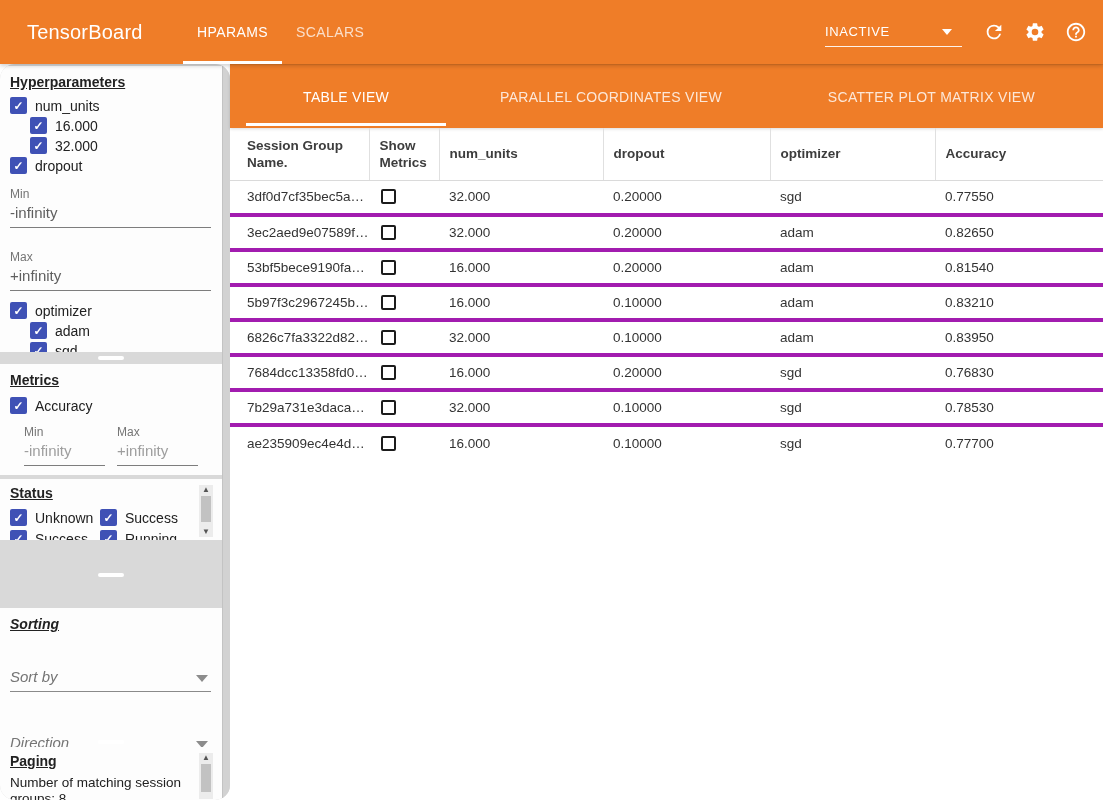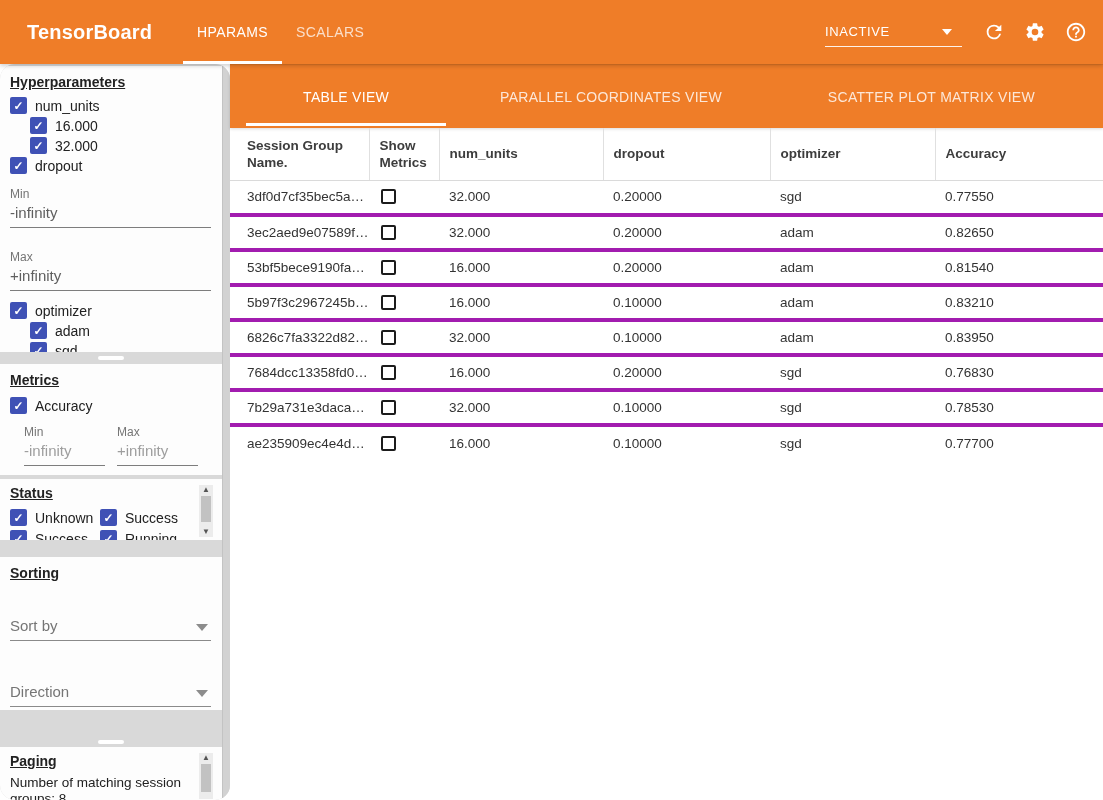--- a/index.html
+++ b/index.html
@@ -3,21 +3,21 @@
 <meta charset="utf-8">
 <style>
   * { margin:0; padding:0; box-sizing:border-box; }
   html,body { width:1103px; height:800px; overflow:hidden;
     font-family:"Liberation Sans", sans-serif; background:#fff; }
 
   
   .top-header { position:absolute; left:0; top:0; width:1103px; height:64px;
     background:#ef7d28; display:flex; align-items:center; z-index:30;
     box-shadow:0 2px 4px rgba(0,0,0,0.18); }
-  .logo { color:#fff; font-size:20px; font-weight:700; margin-left:27px; letter-spacing:0.2px; }
+  .logo { color:#fff; font-size:20px; font-weight:400; margin-left:27px; letter-spacing:0.2px; }
   .nav-tabs { position:absolute; left:183px; top:0; height:64px; display:flex; }
   .nav-tab { height:64px; display:flex; align-items:center; padding:0 14px;
     color:rgba(255,255,255,0.75); font-size:14px; letter-spacing:0.4px; cursor:pointer; }
   .nav-tab.active { color:#fff; box-shadow:inset 0 -3px 0 #fff; }
   .header-right { position:absolute; right:16px; top:0; height:64px; display:flex; align-items:center; }
   .run-select { width:137px; height:30px; position:relative;
     border-bottom:1px solid rgba(255,255,255,0.9); display:flex; align-items:center; cursor:pointer; }
   .run-select .val { color:#fff; font-size:13px; letter-spacing:0.6px; }
   .tri-down-white { position:absolute; right:10px; top:12px; width:0; height:0;
     border-left:5px solid transparent; border-right:5px solid transparent;
@@ -28,21 +28,21 @@
 
   
   .sidebar { position:absolute; left:0; top:64px; width:230px; height:736px;
     background:#d9d9d9; overflow:hidden;border-radius:15px; }
   .gutter { position:absolute; right:0; top:0; bottom:0; width:8px;
     background:#d2d2d2; border-left:1px solid #c3c3c3; }
   .panel { position:absolute; left:0; width:222px; background:#fdfdfd; overflow:hidden; }
   .p-hparams  { top:2px;   height:286px; padding:8px 10px; }
   .p-metrics  { top:300px; height:111px; padding:8px 10px; }
   .p-status   { top:415px; height:61px;  padding:6px 10px; }
-  .p-sorting  { top:493px; height:153px; padding:8px 10px; }
+  .p-sorting  { top:544px; height:153px; padding:8px 10px;font-style:italic; }
   .p-paging   { top:683px; height:53px;  padding:6px 10px 0; }
   .gap-handle { position:absolute; left:98px; width:26px; height:4px;
     background:#fff; border-radius:2px; cursor:row-resize; }
   .h1 { top:292px; } .h2 { top:434px; } .h3 { top:509px; } .h4 { top:676px; }
 
   .sec-title { font-size:14px; font-weight:bold; color:#222;
     text-decoration:underline; margin-bottom:6px; }
   .cbrow { display:flex; align-items:center; margin:1px 0; height:19px; }
   .cbrow.child { margin-left:20px; }
   .cb { width:17px; height:17px; background:#3f51b5; border-radius:2px; flex:0 0 17px;

